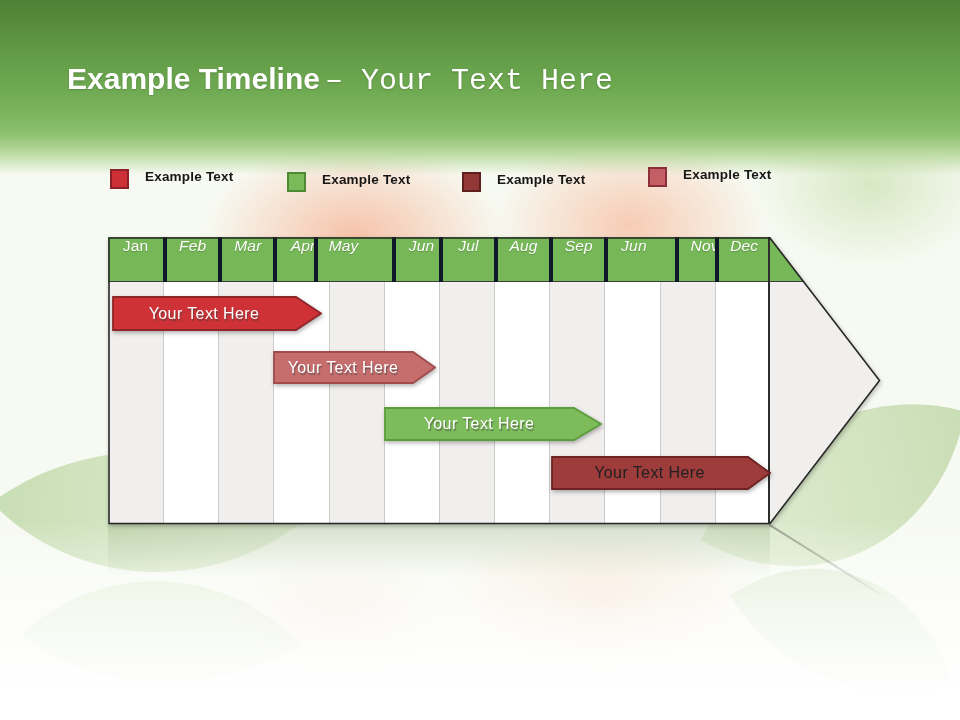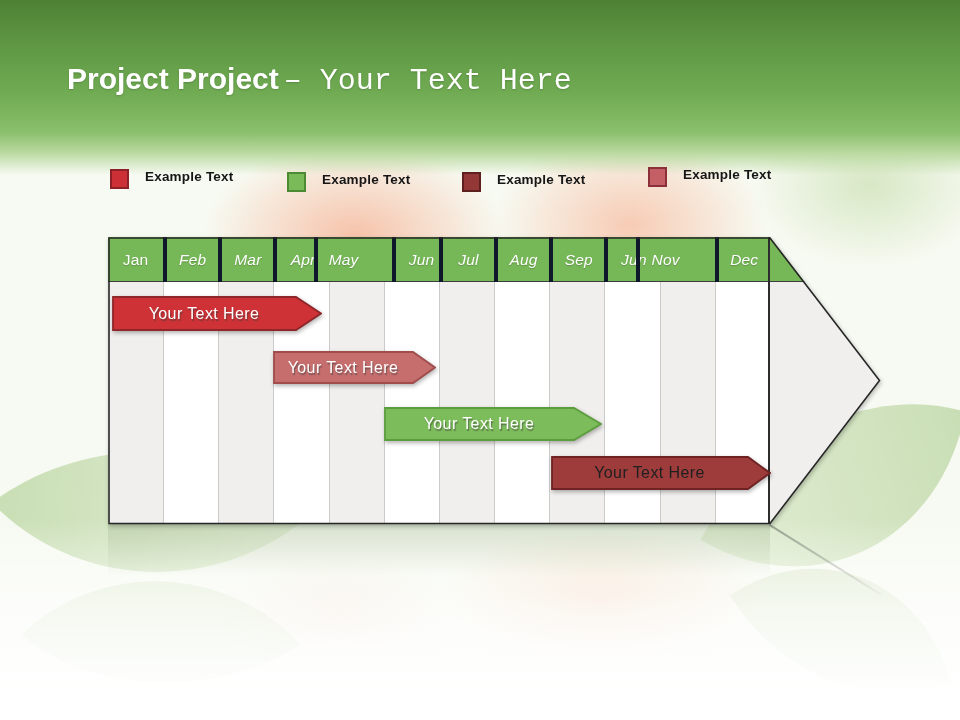--- a/index.html
+++ b/index.html
@@ -62,21 +62,21 @@
     clip-path:polygon(0px 0px, 662px 0px, 772px 143.5px, 662px 287px, 0px 287px);
     background:#ffffff;
   }
   .tip-zone{position:absolute;left:661px;top:0;width:112px;height:287px;background:#f0efed;}
   .col-stripe{position:absolute;top:45px;height:242px;}
   .v-sep{position:absolute;top:45px;height:242px;width:1px;background:#cbcbc9;}
   .header-green{position:absolute;left:0;top:0;width:772px;height:45px;}
   .header-bottom-line{position:absolute;left:0;top:44px;width:772px;height:1px;background:#3c3c3c;}
   .month-cell{
     position:absolute;top:0;height:45px;box-sizing:border-box;
-    display:flex;align-items:center;justify-content:center;
+    display:flex;justify-content:center;
   }
   .month-cell.bordered{border-left:4px solid #0f172a;font-style:italic;}
   .month-label{
     color:#ffffff;font-size:15.5px;font-weight:400;letter-spacing:0.2px;
     text-shadow:0 1px 1px rgba(0,0,0,0.2);
   }
   .dec-end-line{position:absolute;left:660px;top:0;width:2px;height:287px;background:#2d2d2d;}
   .arrow-outline{position:absolute;left:0;top:0;pointer-events:none;}
   
   .gantt-bar{position:absolute;z-index:4;filter:drop-shadow(1px 2px 2px rgba(0,0,0,0.30));}
@@ -126,21 +126,21 @@
     <path d="M335,95 C250,15 110,5 5,60 C90,165 240,175 335,95 Z" fill="#b4d295" transform="scale(-1,1) translate(-340,0)"></path>
   </svg>
   <svg class="leaf" style="left:700px;top:535px;opacity:0.26;transform:rotate(12deg) scaleY(-1);" width="290" height="170" viewBox="0 0 300 210">
     <path d="M5,105 C90,15 220,5 295,55 C230,180 90,195 5,105 Z" fill="#a8cb86"></path>
   </svg>
 
   <div class="bottom-fade"></div>
 
   <div class="header-band"></div>
   <h1 class="slide-title">
-    <span class="t-main">Project Project</span><span class="t-sub">– Your Text Here</span>
+    <span class="t-main">Example Timeline</span><span class="t-sub">– Your Text Here</span>
   </h1>
 
   <div class="legend" id="legend">
       <div class="legend-item" style="left: 110px; top: 169px;">
         <div class="legend-swatch" style="background: rgb(204, 47, 54); border-color: rgb(140, 32, 38);"></div>
         <span class="legend-label">Example Text</span>
       </div>
       <div class="legend-item" style="left: 287px; top: 172px;">
         <div class="legend-swatch" style="background: rgb(123, 186, 89); border-color: rgb(78, 138, 51);"></div>
         <span class="legend-label">Example Text</span>
@@ -206,21 +206,21 @@
         </div>
         <div class="v-sep" style="left: 441.2px;"></div>
         <div class="month-cell bordered" style="left: 441.2px; width: 55.15px;">
           <span class="month-label">Sep</span>
         </div>
         <div class="v-sep" style="left: 496.35px;"></div>
         <div class="month-cell bordered" style="left: 496.35px; width: 55.15px;">
           <span class="month-label">Jun</span>
         </div>
         <div class="v-sep" style="left: 551.5px;"></div>
-        <div class="month-cell bordered" style="left: 528px; width: 55.15px;">
+        <div class="month-cell bordered" style="left: 567px; width: 55.15px;">
           <span class="month-label">Nov</span>
         </div>
         <div class="v-sep" style="left: 606.65px;"></div>
         <div class="month-cell bordered" style="left: 606.65px; width: 55.15px;">
           <span class="month-label">Dec</span>
         </div>
       </div>
     <svg class="arrow-outline" width="774" height="288" viewBox="0 0 774 288">
       <polygon points="1,1 662,1 771.5,143.5 662,286.5 1,286.5" fill="none" stroke="#262626" stroke-width="1.6"></polygon>
     </svg>

